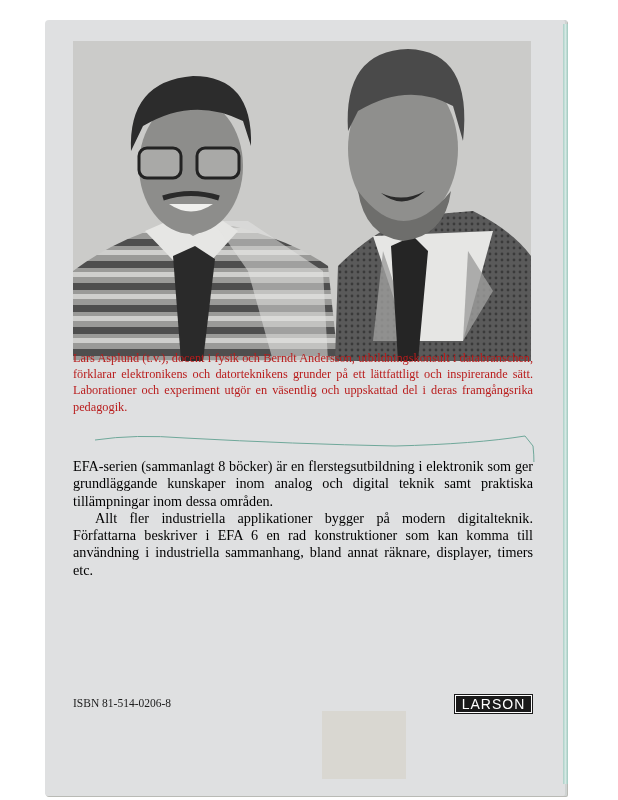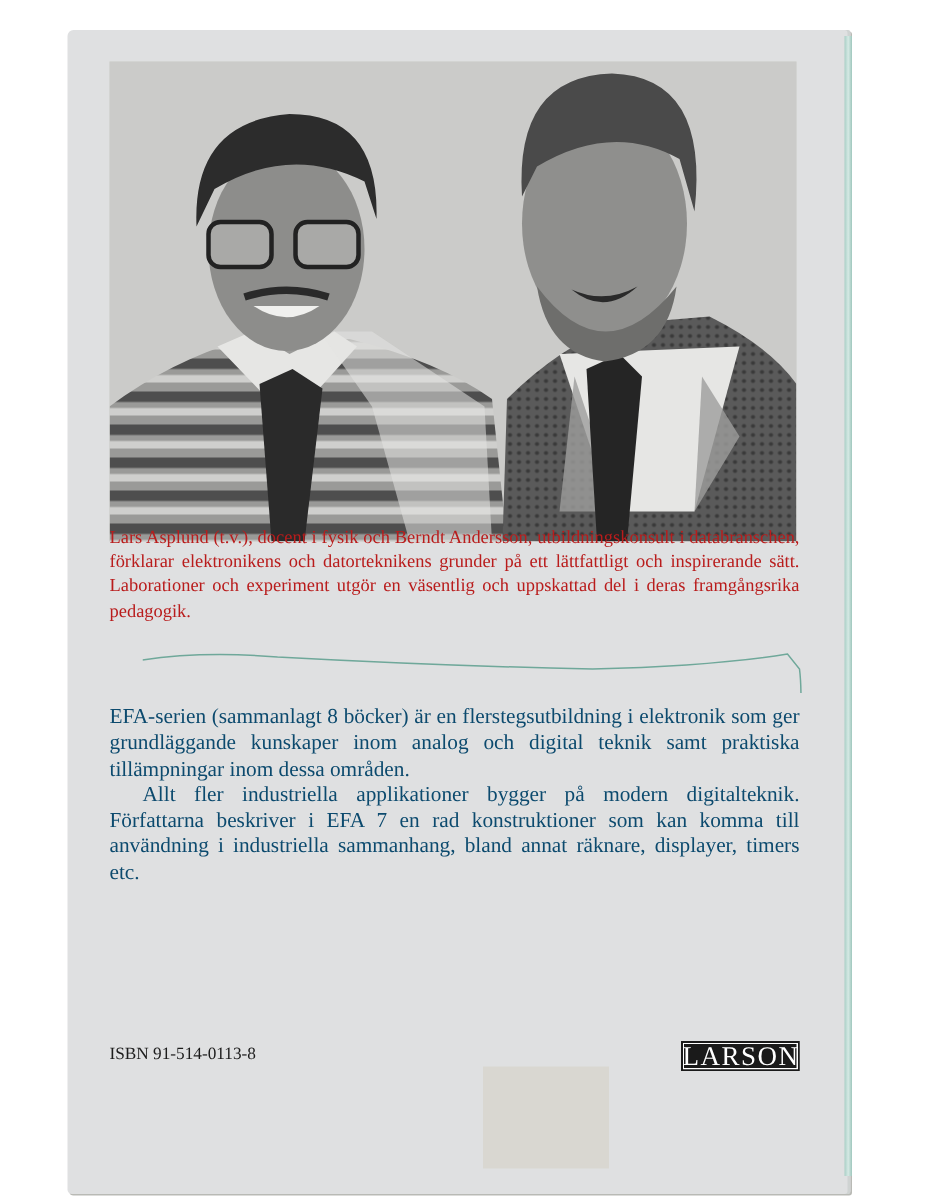--- a/index.html
+++ b/index.html
@@ -22,32 +22,32 @@
   }
   .photo svg { display:block; }
   .caption {
     position:absolute; left:73px; top:350px; width:460px;
     font-family: "Liberation Serif", serif; 
     font-size:12.3px; line-height:16.2px; color:#b91c1c; text-align:justify;
   }
   .pen-line { position:absolute; left:95px; top:432px; }
   .body-text {
     position:absolute; left:73px; top:458px; width:460px;
-    font-family: "Liberation Serif", serif; font-size:14.2px; line-height:17.3px; color:#0c4a6e;margin-top:12px;
+    font-family: "Liberation Serif", serif; font-size:14.2px; line-height:17.3px; color:#000000;
   }
   .body-text p { margin:0; text-align:justify; }
   .body-text p.indent { text-indent:22px; }
   .isbn {
     position:absolute; left:73px; top:697px; font-size:11.5px; color:#1c1c1c;
     font-family: "Liberation Serif", serif;
   }
   .publisher-logo {
     position:absolute; left:454px; top:694px; width:77px; height:18px;
     background:#1a1a1a; border:1px solid #1a1a1a; box-shadow: inset 0 0 0 1px #fff;
-    color:#ffffff; font-family:Liberation Serif, serif; font-size:18px;
+    color:#ffffff; font-family:Liberation Sans, sans-serif; font-size:14px;
     letter-spacing:1px; text-align:center; line-height:18px;
   }
   .sticker-residue {
     position:absolute; left:322px; top:711px; width:84px; height:68px;
     background:#d8d6cf; opacity:.9;
   }
 </style>
 </head>
 <body>
 
@@ -93,18 +93,18 @@
 </div>
 
 <div class="caption">Lars Asplund (t.v.), docent i fysik och Berndt Andersson, utbildningskonsult i databranschen, förklarar elektronikens och datorteknikens grunder på ett lättfattligt och inspirerande sätt. Laborationer och experiment utgör en väsentlig och uppskattad del i deras framgångsrika pedagogik.</div>
 
 <svg class="pen-line" width="440" height="30">
   <path d="M0 8 Q40 2 90 6 Q200 12 300 14 Q380 12 430 4 L438 14 Q440 30 438 60" stroke="#6fa89a" stroke-width="1" fill="none"></path>
 </svg>
 
 <div class="body-text">
   <p>EFA-serien (sammanlagt 8 böcker) är en flerstegsutbildning i elektronik som ger grundläggande kunskaper inom analog och digital teknik samt praktiska tillämpningar inom dessa områden.</p>
-  <p class="indent">Allt fler industriella applikationer bygger på modern digitalteknik. Författarna beskriver i EFA 7 en rad konstruktioner som kan komma till användning i industriella sammanhang, bland annat räknare, displayer, timers etc.</p>
+  <p class="indent">Allt fler industriella applikationer bygger på modern digitalteknik. Författarna beskriver i EFA 6 en rad konstruktioner som kan komma till användning i industriella sammanhang, bland annat räknare, displayer, timers etc.</p>
 </div>
 
-<div class="isbn">ISBN 91-514-0113-8</div>
+<div class="isbn">ISBN 81-514-0206-8</div>
 <div class="publisher-logo">LARSON</div>
 <div class="sticker-residue"></div>
 
 </body></html>

